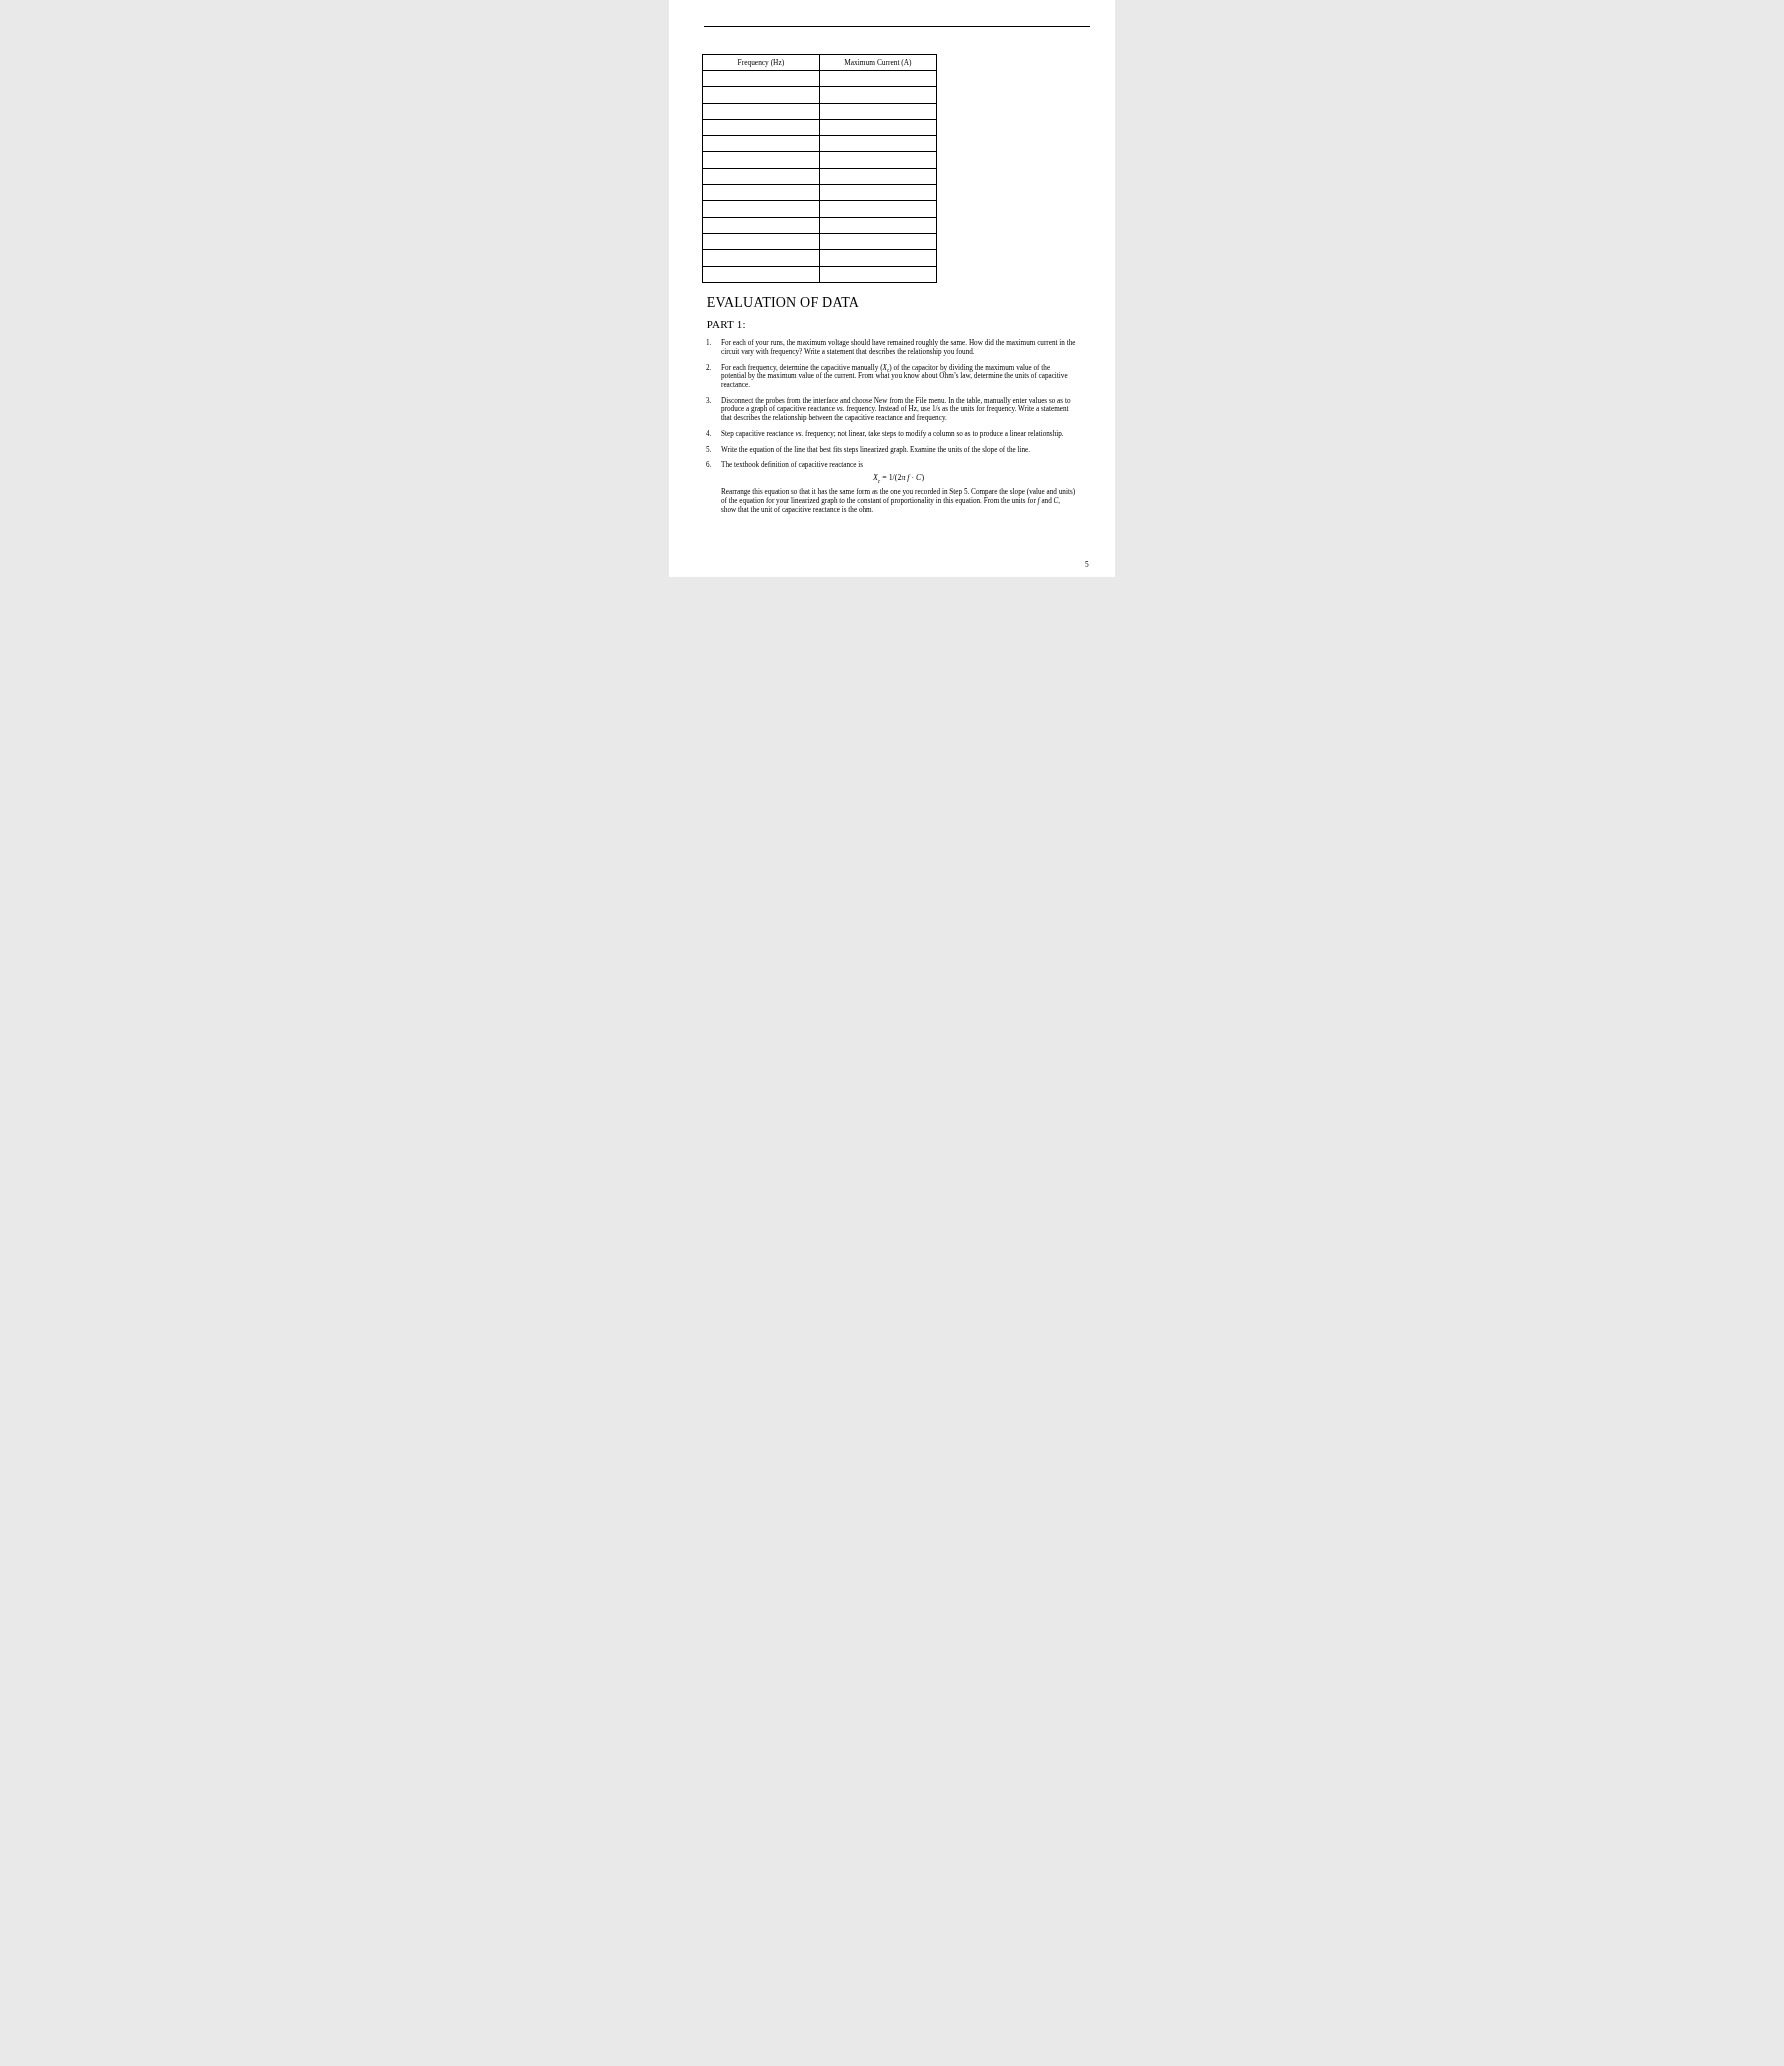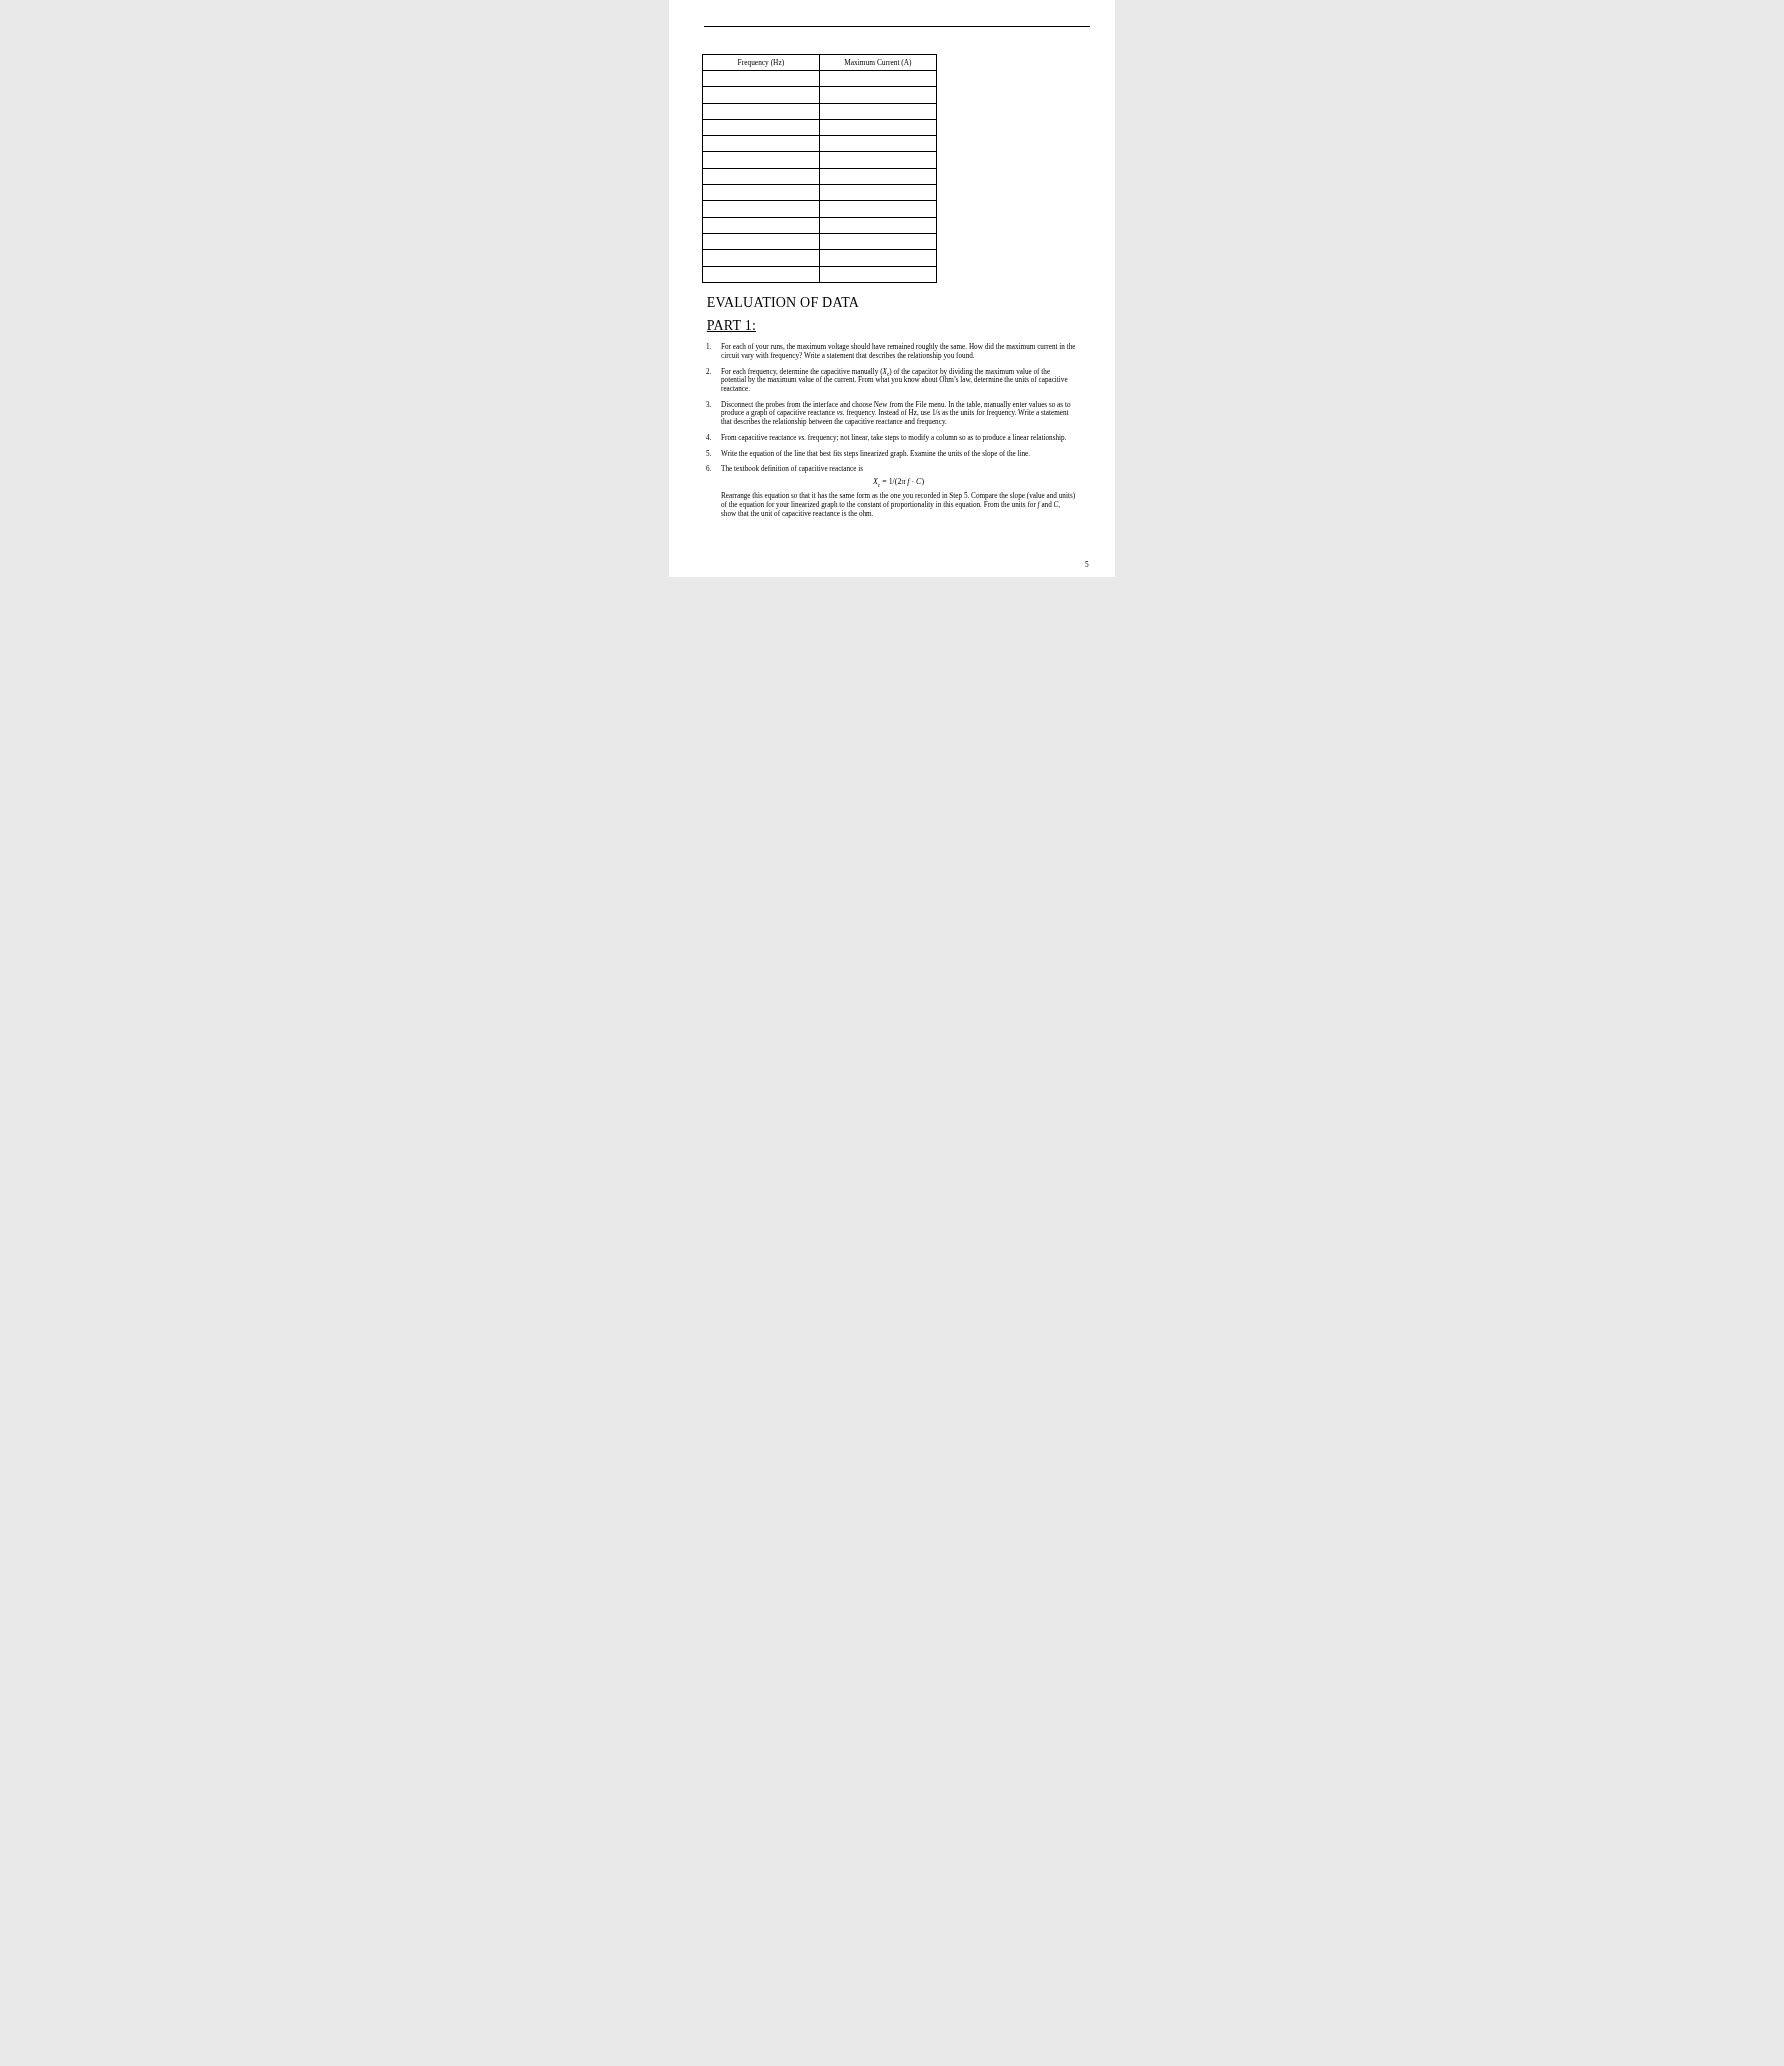--- a/index.html
+++ b/index.html
@@ -42,25 +42,24 @@
     font-family: Liberation Serif, serif;
   }
   .data-table td { height: 15.3px; }
   h2.eval-heading {
     font-size: 14px;
     font-weight: normal;
     letter-spacing: 0.2px;
     margin: 12.4px 0 0 0.8px;
   }
   h3.part-heading {
-    font-size: 14px;
+    font-size: 11px;
     font-weight: normal;
     letter-spacing: 0.2px;
     margin: 7px 0 0 0.8px;
-    text-decoration: underline;
   }
   .list { margin-top: 9px; }
   .list-item {
     display: flex;
     margin-bottom: 7px;
     font-size: 7.2px;
     line-height: 8.7px;
   }
   .list-item .num { width: 15px; flex: none; }
   .list-item .itext { flex: 1; }
@@ -169,21 +168,21 @@
         <div class="itext"><span>For each frequency, determine the capacitive manually (</span><span style="font-style: italic;">X</span><sub>c</sub><span>) of the capacitor by dividing the maximum value of the potential by the maximum value of the current. From what you know about Ohm’s law, determine the units of capacitive reactance.</span></div>
       </div>
 
       <div class="list-item">
         <span class="num">3.</span>
         <div class="itext"><span>Disconnect the probes from the interface and choose New from the File menu. In the table, manually enter values so as to produce a graph of capacitive reactance </span><span style="font-style: italic;">vs.</span><span> frequency. Instead of Hz, use 1/s as the units for frequency. Write a statement that describes the relationship between the capacitive reactance and frequency.</span></div>
       </div>
 
       <div class="list-item">
         <span class="num">4.</span>
-        <div class="itext"><span>From capacitive reactance </span><span style="font-style: italic;">vs.</span><span> frequency; not linear, take steps to modify a column so as to produce a linear relationship.</span></div>
+        <div class="itext"><span>Step capacitive reactance </span><span style="font-style: italic;">vs.</span><span> frequency; not linear, take steps to modify a column so as to produce a linear relationship.</span></div>
       </div>
 
       <div class="list-item">
         <span class="num">5.</span>
         <div class="itext"><span>Write the equation of the line that best fits steps linearized graph. Examine the units of the slope of the line.</span></div>
       </div>
 
       <div class="list-item">
         <span class="num">6.</span>
         <div class="itext">

